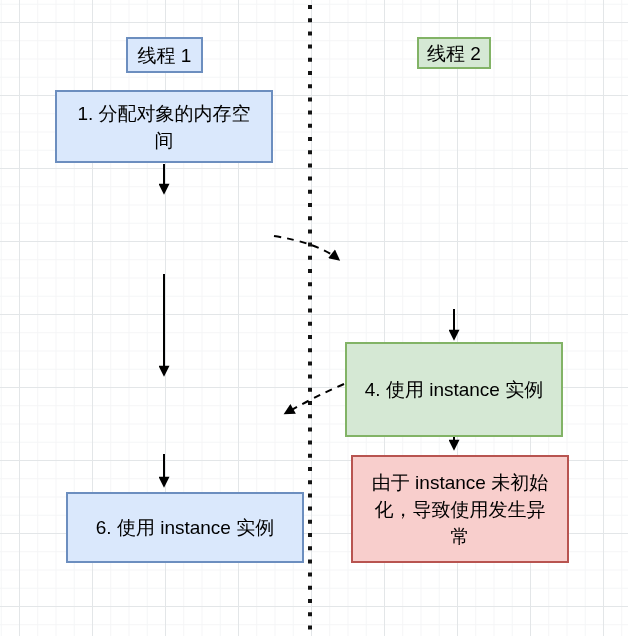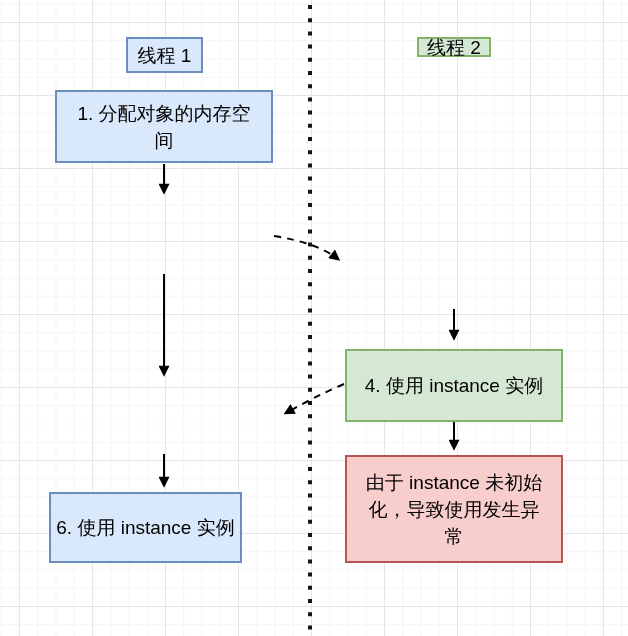--- a/index.html
+++ b/index.html
@@ -28,36 +28,36 @@
     box-sizing:border-box;
     display:flex;align-items:center;justify-content:center;
     text-align:center;
     white-space:pre-line;
     font-size:19px;line-height:27px;color:#000000;
     border:2px solid;
     padding:3px 4px;
   }
   .node.blue  {background:#dae8fc;border-color:#6c8ebf;}
   .node.green {background:#d5e8d4;border-color:#82b366;}
-  .node.red   {background:#f8cecc;border-color:#b85450;}
+  .node.red   {background:#f8cecc;border-color:#b85450;margin-left:6px;}
   .node.header{font-size:19px;padding:0 2px;}
 </style>
 </head>
 <body>
 
 <div class="canvas">
 
   <div class="node blue header" style="left:126px;top:37px;width:77px;height:36px">线程 1</div>
-  <div class="node green header" style="left:417px;top:37px;width:74px;height:20px">线程 2</div>
+  <div class="node green header" style="left:417px;top:37px;width:74px;height:32px">线程 2</div>
 
   <div class="node blue" style="left:55px;top:90px;width:218px;height:73px">1. 分配对象的内存空
 间</div>
-  <div class="node blue" style="left:49px;top:492px;width:193px;height:71px">6. 使用 instance 实例</div>
+  <div class="node blue" style="left:66px;top:492px;width:238px;height:71px">6. 使用 instance 实例</div>
 
-  <div class="node green" style="left:345px;top:349px;width:218px;height:73px">4. 使用 instance 实例</div>
+  <div class="node green" style="left:345px;top:342px;width:218px;height:95px">4. 使用 instance 实例</div>
 
   <div class="node red" style="left:345px;top:455px;width:218px;height:108px">由于 instance 未初始
 化，导致使用发生异
 常</div>
 
   <svg class="edges" width="628" height="636" viewBox="0 0 628 636">
     <defs>
       <marker id="ah" viewBox="0 0 10 10" refX="7.5" refY="5" markerWidth="13" markerHeight="11" markerUnits="userSpaceOnUse" orient="auto-start-reverse">
         <path d="M0 0 L10 5 L0 10 Z" fill="#000000"></path>
       </marker>

